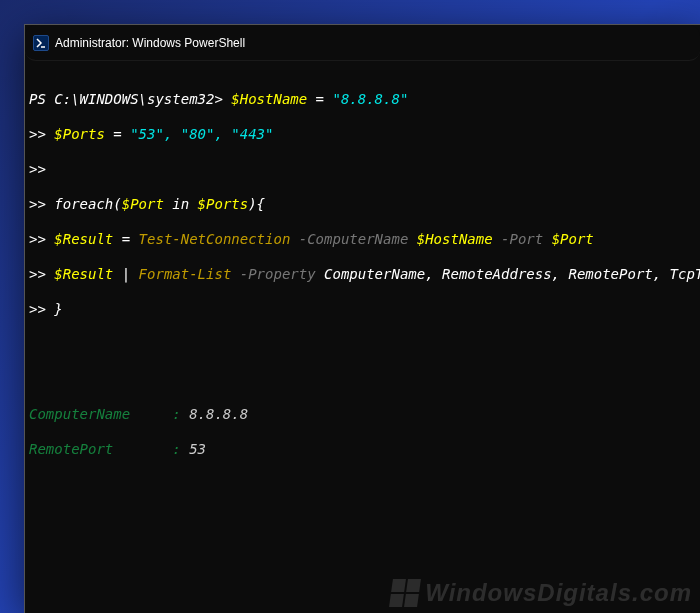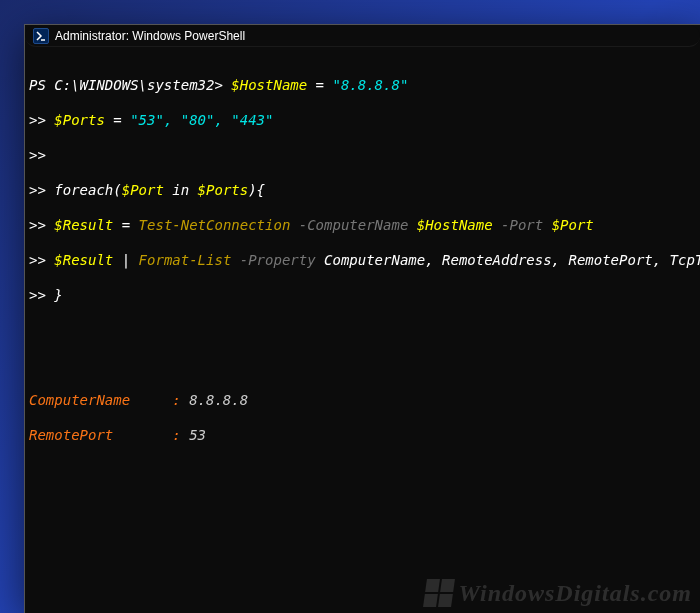--- a/index.html
+++ b/index.html
@@ -16,21 +16,21 @@
     top: 24px; left: 24px; right: 0; bottom: 0;
     background: #0c0c0c;
     border: 1px solid #555;
     border-right: none;
     border-bottom: none;
     box-shadow: 0 10px 40px rgba(0,0,0,0.6);
     display: flex;
     flex-direction: column;
   }
   .titlebar {
-    height: 22px;
+    height: 36px;
     background: #0c0c0c;
     display: flex;
     align-items: center;
     padding: 0 8px;
     gap: 6px;
     color: #ffffff;
     font-family: "Segoe UI", Arial, sans-serif;
     font-size: 12px;
     border-bottom: 1px solid #1a1a1a;
     border-radius: 11px;
@@ -54,25 +54,25 @@
     line-height: 1.25;
     white-space: pre;
     overflow: hidden;
   }
   .row { display: block; font-style: italic; }
   .fg-white { color: #ffffff; }
   .fg-yellow { color: #ffff00; }
   .fg-cyan { color: #00e5e5; }
   .fg-darkyellow { color: #c19c00; text-align: right; }
   .fg-gray { color: #767676; }
-  .fg-default { color: #f97316; margin-top: 7px; }
+  .fg-default { color: #15803d; margin-top: 7px; }
   .watermark {
     position: absolute;
     right: 8px; bottom: 6px;
-    font-family: Liberation Serif, serif;
+    font-family: Liberation Sans, sans-serif;
     font-size: 24px;
     font-weight: bold;
     font-style: italic;
     letter-spacing: 1px;
     color: rgba(200,200,200,0.18);
     pointer-events: none;
     display: flex;
     align-items: center;
     gap: 6px;
     justify-content: center;

